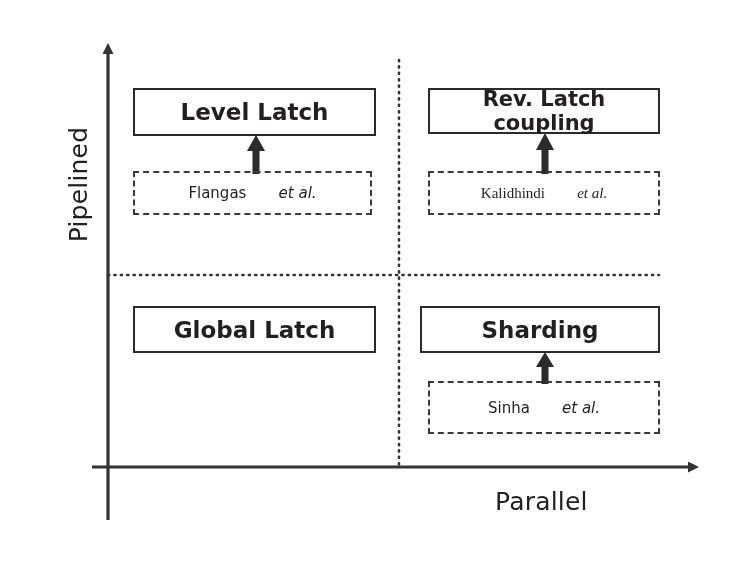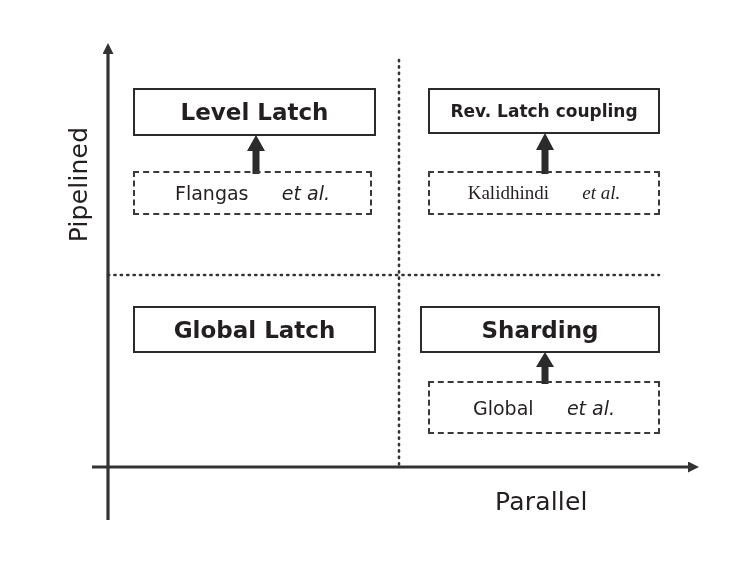--- a/index.html
+++ b/index.html
@@ -67,42 +67,42 @@
     font-weight: bold;
     text-align: center;
   }
   #box-level-latch {
     left: 133px;  top: 88px;  width: 243px; height: 48px;
     font-size: 23px;
     align-items: center;
   }
   #box-rev-latch-coupling {
     left: 428px;  top: 88px;  width: 232px; height: 46px;
-    font-size: 17px;
+    font-size: 21px;
   }
   #box-global-latch {
     left: 133px;  top: 306px; width: 243px; height: 47px;
     font-size: 23px;
   }
   #box-sharding {
     left: 420px;  top: 306px; width: 240px; height: 47px;
     font-size: 23px;
   }
 
   
   .cite-box {
     position: absolute;
     box-sizing: border-box;
     border: 2px dashed #3a3a3a;
     background: transparent;
     display: flex;
     align-items: center;
     justify-content: center;
     color: #231f20;
-    font-size: 19px;
+    font-size: 15px;
     text-align: center;
     gap: 28px;
   }
   #cite-flangas  { left: 133px; top: 171px; width: 239px; height: 44px; }
   #cite-kalidhindi { left: 428px; top: 171px; width: 232px; height: 44px; font-family: Liberation Serif, serif; }
   #cite-sinha    { left: 428px; top: 381px; width: 232px; height: 53px; }
 
   .cite-em {
     font-style: italic;
     margin-left: 0.28em;
@@ -173,21 +173,21 @@
 
   <div class="tech-box" id="box-global-latch">
     <span>Global Latch</span>
   </div>
 
   <svg class="arrow-svg" id="arrow-sinha" viewBox="0 0 30 33" xmlns="http://www.w3.org/2000/svg">
     <path d="M15,1 L24,16 L18.5,16 L18.5,33 L11.5,33 L11.5,16 L6,16 Z" fill="#2b2b2b"></path>
   </svg>
 
   <div class="cite-box" id="cite-sinha">
-    <span>Global</span>
+    <span>Sinha</span>
       <span class="cite-em">et al.</span>
   </div>
 
 
   <div class="axis-label" id="label-parallel">Parallel</div>
 
   <div class="axis-label" id="label-pipelined">Pipelined</div>
 
 </div>
 

